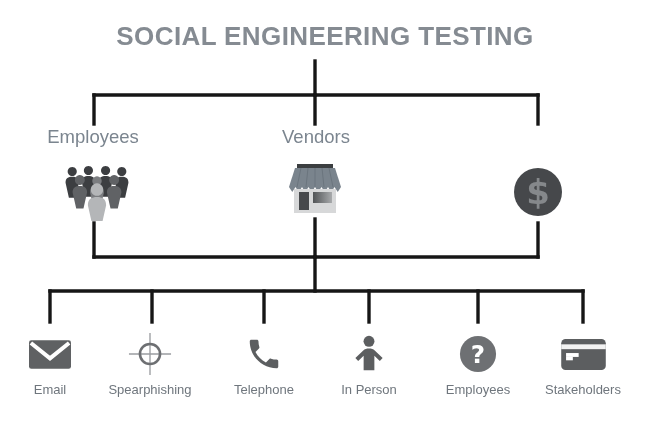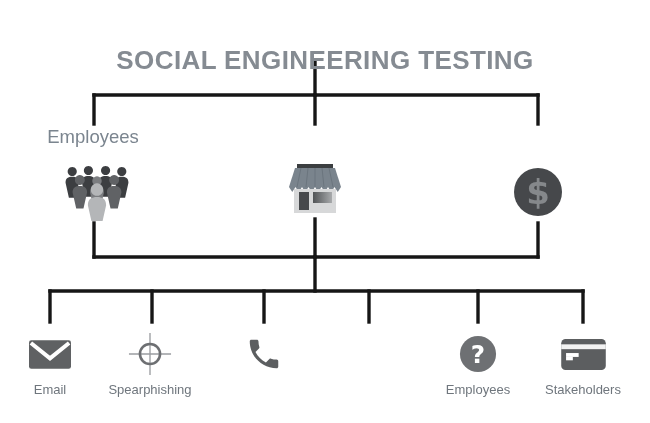--- a/index.html
+++ b/index.html
@@ -6,21 +6,20 @@
   #canvas{
     position:relative;width:650px;height:423px;background:#ffffff;overflow:hidden;
     font-family:"Liberation Sans","DejaVu Sans",sans-serif;
   }
   #connectors{position:absolute;left:0;top:0;z-index:1;}
   #connectors path{stroke:var(--line,#161616);stroke-width:3.4;fill:none;stroke-linecap:square;}
   .title{
     position:absolute;left:0;top:21px;width:650px;text-align:center;
     font-size:26px;font-weight:700;letter-spacing:.4px;color:var(--title-text,#858b92);
     z-index:2;
-    margin-top:24px;
   }
   .branch-label{
     position:absolute;top:126px;transform:translateX(-50%);
     font-size:18.5px;color:var(--branch-label,#7b858f);white-space:nowrap;z-index:2;text-align:center;
   }
   .branch-icon{position:absolute;z-index:2;}
   .leaf{
     position:absolute;top:331px;width:110px;text-align:center;z-index:2;
   }
   .leaf .icon-box{height:46px;display:flex;align-items:center;justify-content:center;}
@@ -57,20 +56,21 @@
         <path d="M264,291 V322"></path>
       <path d="M369,291 V322"></path>
         <path d="M478,291 V322"></path>
         <path d="M583,291 V322"></path>
     </g>
   </svg>
 
   <div class="title">SOCIAL ENGINEERING TESTING</div>
 
   <div class="branch-label" style="left:93px">Employees</div>
+  <div class="branch-label" style="left:316px">Vendors</div>
 
   <svg class="branch-icon" style="left:62px;top:160px" width="70" height="61" viewBox="0 0 70 64">
     <defs>
       <path id="prs" d="M0,-5.2 a5.2,5.2 0 1,1 -0.01,0 Z
                         M-7.6,13 C-7.6,7.8 -4.5,6.2 0,6.2 C4.5,6.2 7.6,7.8 7.6,13 L3.8,30 L-3.8,30 Z"></path>
     </defs>
     <use href="#prs" transform="translate(9,12)  scale(0.92)" fill="#3c3e41"></use>
     <use href="#prs" transform="translate(26,11) scale(0.92)" fill="#3c3e41"></use>
     <use href="#prs" transform="translate(44,11) scale(0.92)" fill="#3c3e41"></use>
     <use href="#prs" transform="translate(61,12) scale(0.92)" fill="#3c3e41"></use>
@@ -127,22 +127,32 @@
     </div>
     <div class="leaf-label">Spearphishing</div>
   </div>
 
   <div class="leaf" style="left:209px">
     <div class="icon-box">
       <svg width="38" height="38" viewBox="0 0 24 24">
         <path fill="#5c5e60" d="M6.62 10.79c1.44 2.83 3.76 5.14 6.59 6.59l2.2-2.2c.27-.27.67-.36 1.02-.24 1.12.37 2.33.57 3.57.57.55 0 1 .45 1 1V20c0 .55-.45 1-1 1-9.39 0-17-7.61-17-17 0-.55.45-1 1-1h3.5c.55 0 1 .45 1 1 0 1.25.2 2.45.57 3.57.11.35.03.74-.25 1.02l-2.2 2.2z"></path>
       </svg>
     </div>
+    <div class="leaf-label">Telephone</div>
   </div>
 
+  <div class="leaf" style="left:314px">
+    <div class="icon-box">
+      <svg width="40" height="40" viewBox="0 0 44 44">
+        <circle cx="22" cy="8" r="6" fill="#5c5e60"></circle>
+        <path fill="#5c5e60" d="M22,16 c-2.6,0 -4.8,0.7 -6.3,2.1 L7,26.3 l3.1,3.3 6,-5.6 V40 h11.8 V24 l6,5.6 3.1,-3.3 -8.7,-8.2 C26.8,16.7 24.6,16 22,16 Z"></path>
+      </svg>
+    </div>
+    <div class="leaf-label">In Person</div>
+  </div>
 
   <div class="leaf" style="left:423px">
     <div class="icon-box">
       <svg width="38" height="38" viewBox="0 0 40 40">
         <circle cx="20" cy="20" r="19" fill="#6e7073"></circle>
         <text x="20" y="29" text-anchor="middle" font-size="26" font-weight="700" font-family="DejaVu Sans, sans-serif" fill="#ffffff">?</text>
       </svg>
     </div>
     <div class="leaf-label">Employees</div>
   </div>

